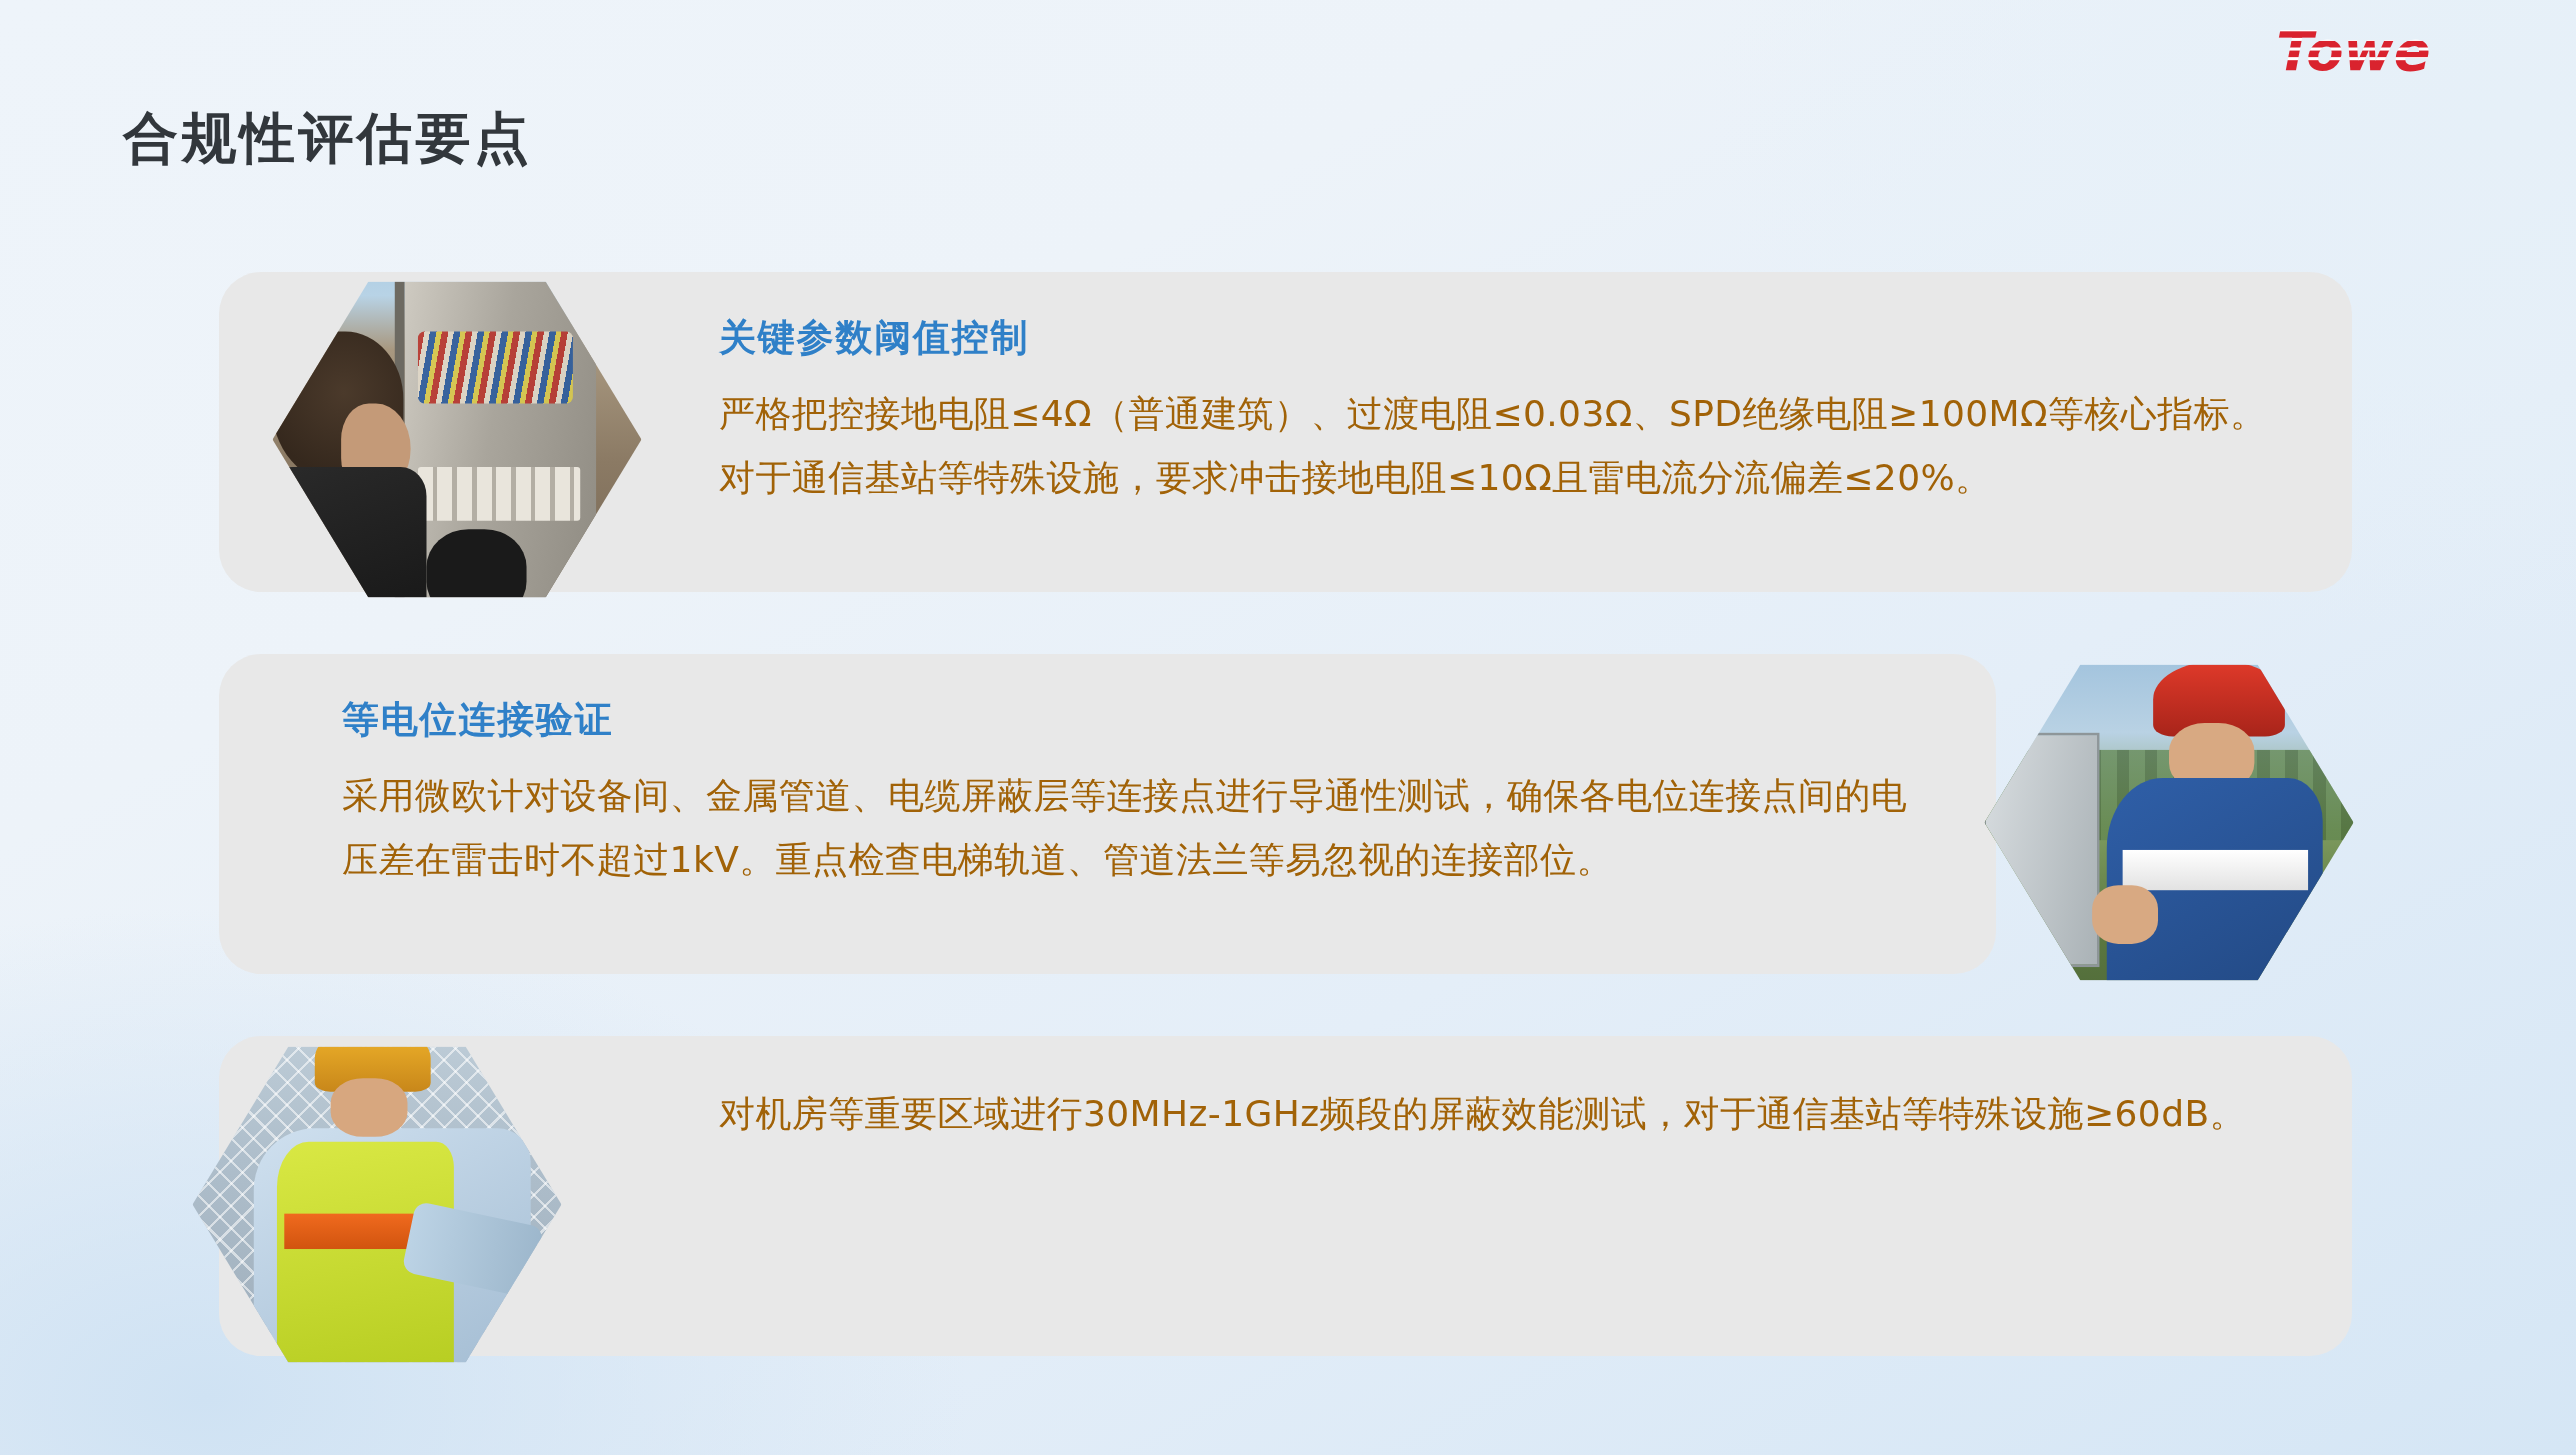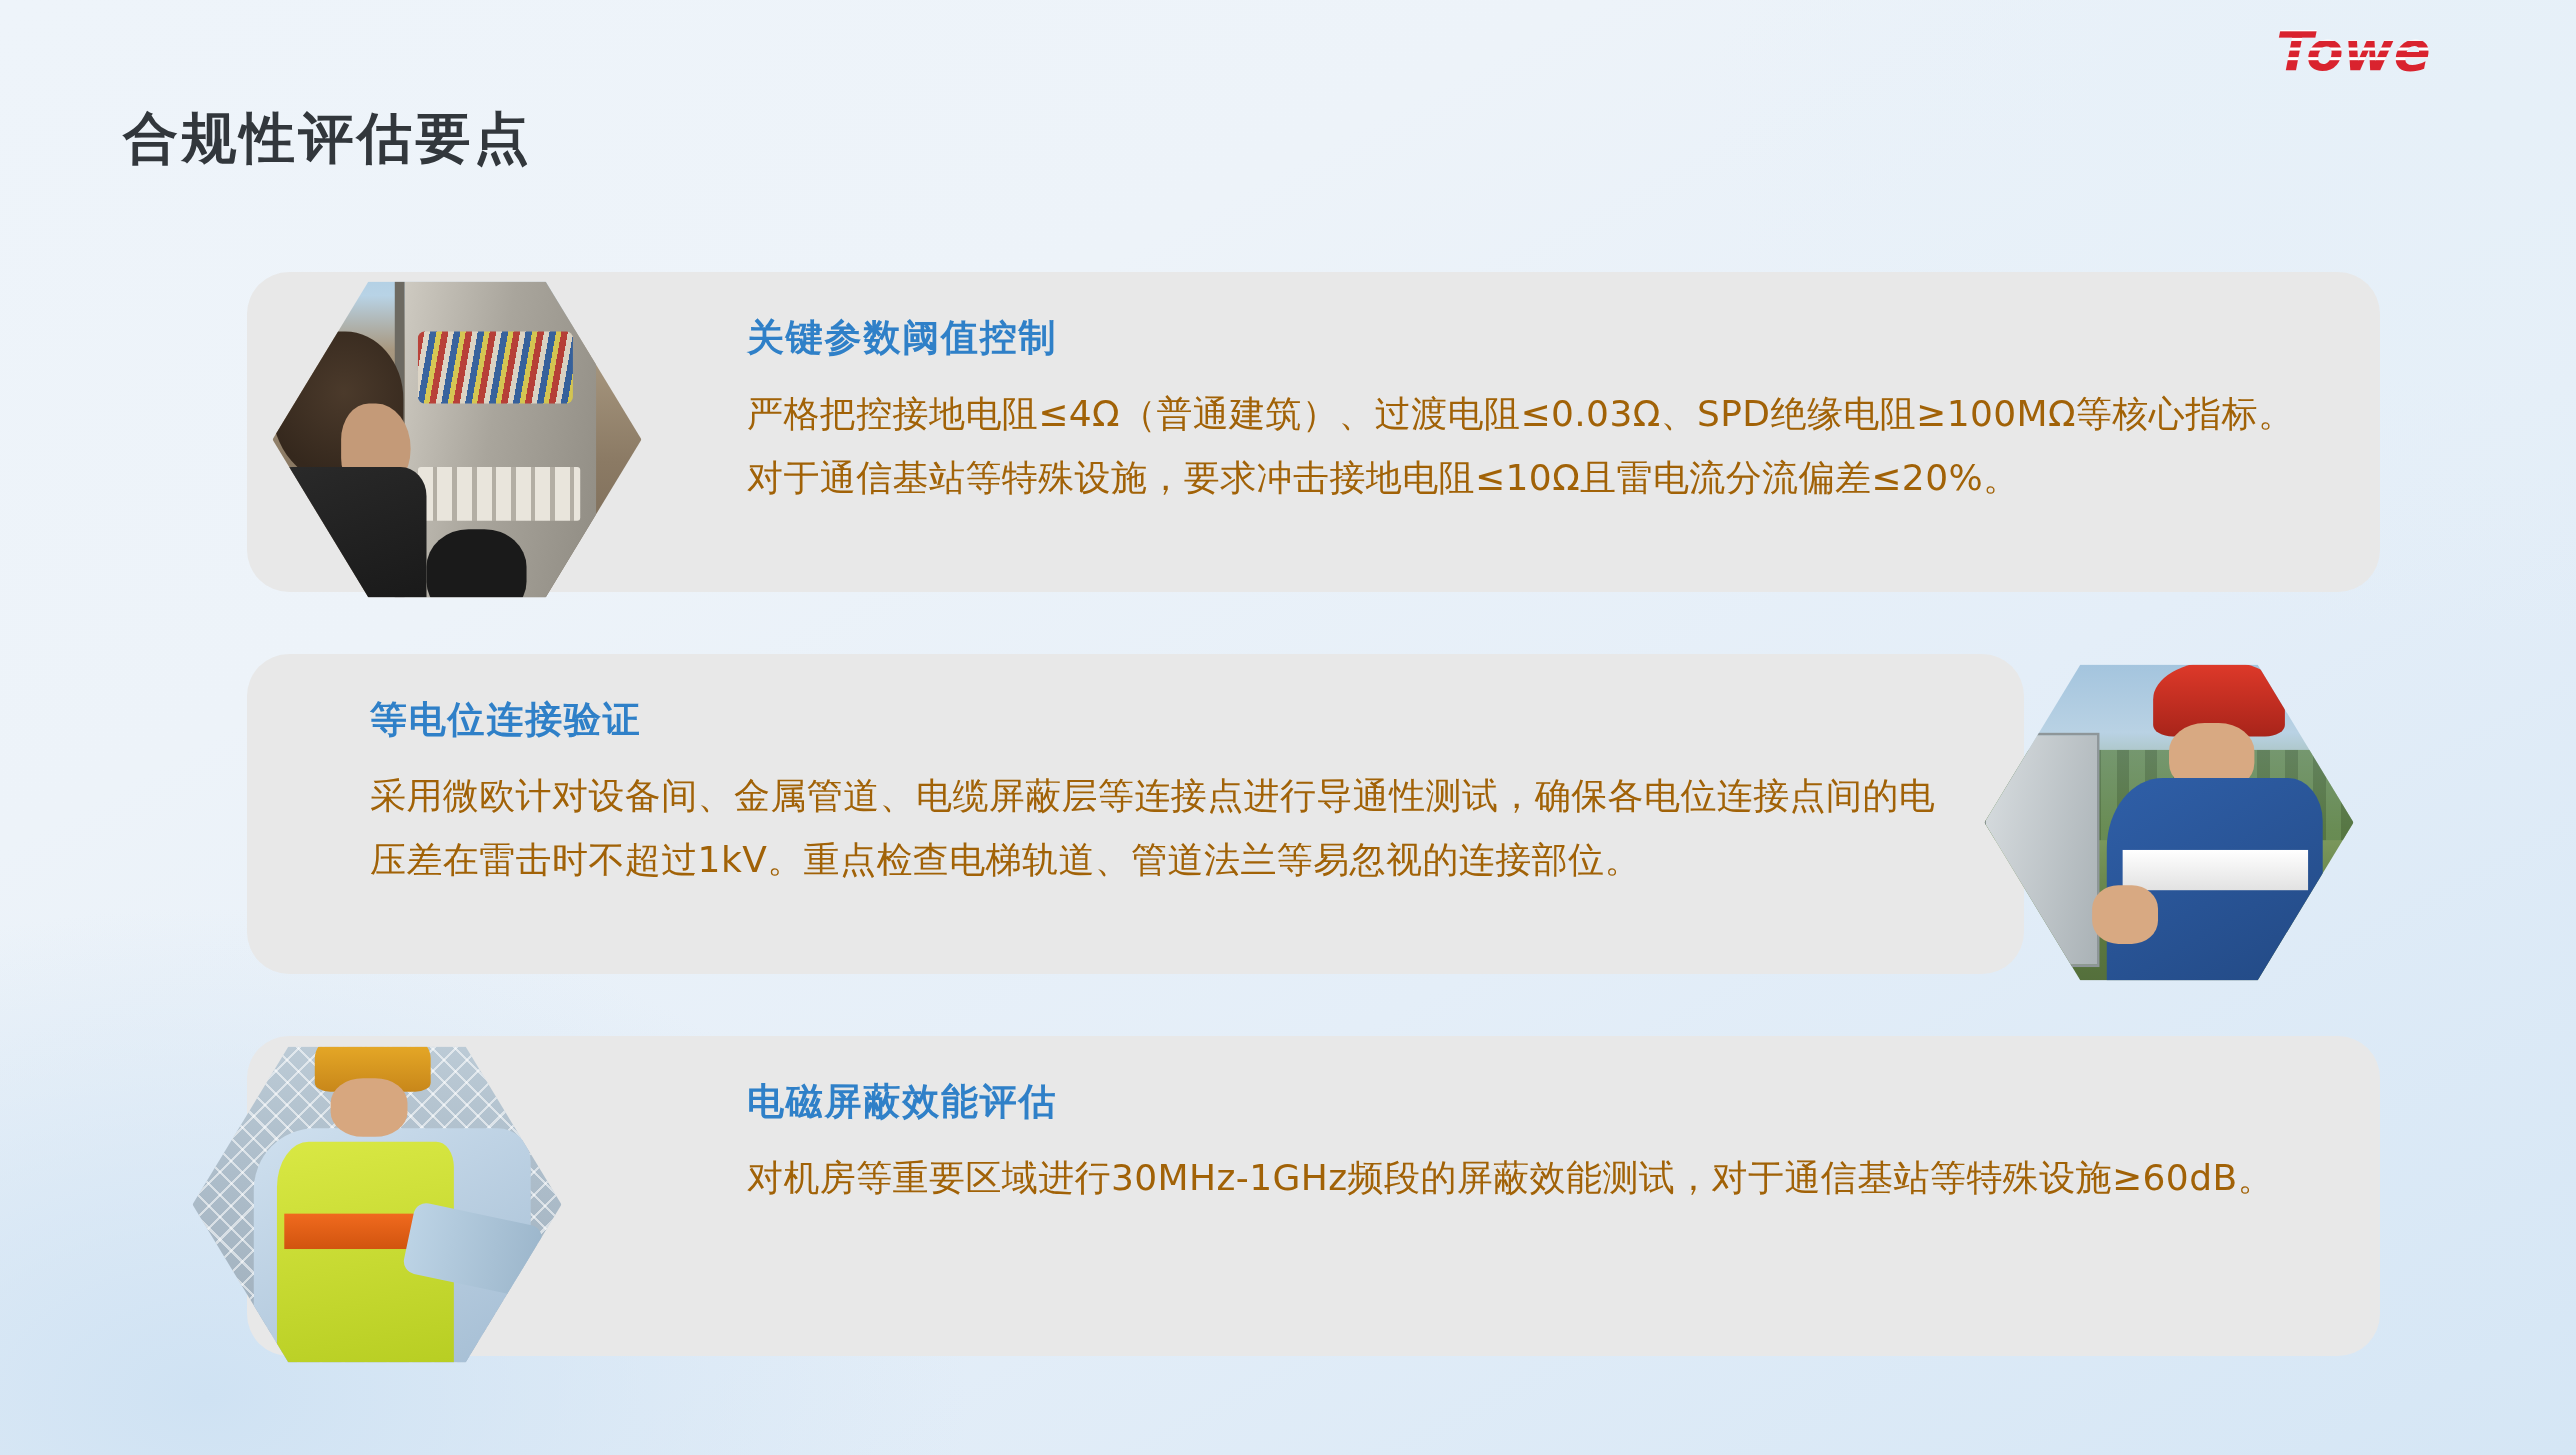--- a/index.html
+++ b/index.html
@@ -28,21 +28,20 @@
     font-size:55px; font-weight:700; color:#32373c;
     letter-spacing:3.5px; line-height:1;
     white-space:nowrap;
   }
 
   
   .card{
     position:absolute;
     background:#e8e8e8;
     border-radius:42px;
-    margin-left:28px;
   }
   #card-1{ left:219px; top:272px;  width:2133px; height:320px; }
   #card-2{ left:219px; top:654px;  width:1777px; height:320px; }
   #card-3{ left:219px; top:1036px; width:2133px; height:320px; }
 
   .card-body{
     position:absolute;
     top:46px;
   }
   .card-text-right{ left:500px; width:1572px; }
@@ -258,21 +257,20 @@
       <div class="face2"></div>
       <div class="suit"></div>
       <div class="stripe"></div>
       <div class="hand"></div>
     </div>
   </div>
 </div>
 
 <div class="card" id="card-3">
   <div class="card-body card-text-right">
-    <div class="card-heading">电磁屏蔽效能评估</div>
     <div class="card-paragraph">对机房等重要区域进行30MHz-1GHz频段的屏蔽效能测试，对于通信基站等特殊设施≥60dB。</div>
   </div>
 </div>
 <div class="hex" id="hex-3">
   <div class="hex-inner">
     <div class="ph3">
       <div class="fence"></div>
       <div class="shirt"></div>
       <div class="helmet3"></div>
       <div class="face3"></div>

